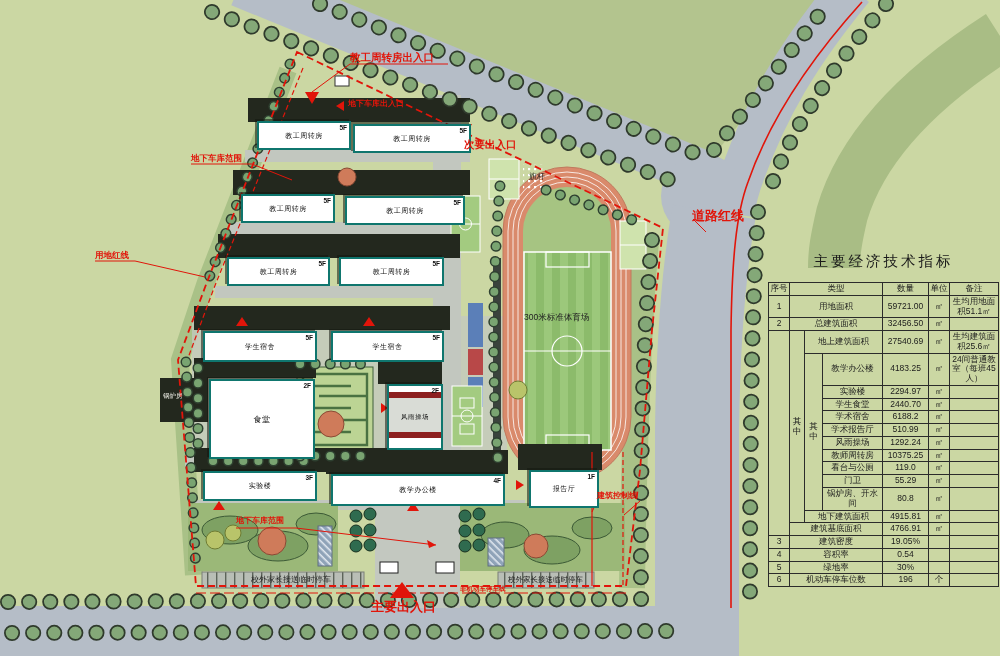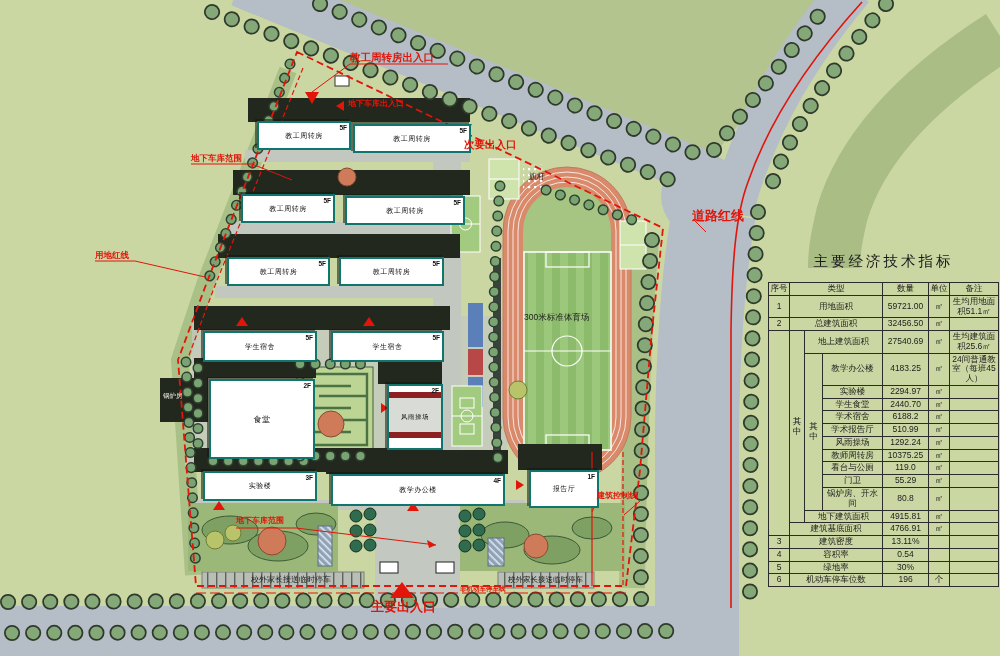--- a/index.html
+++ b/index.html
@@ -427,21 +427,21 @@
           </tr>
     <tr>
             <td colspan="3">建筑基底面积</td>
             <td class="qty">4766.91</td>
             <td>㎡</td>
             <td></td>
           </tr>
     <tr>
             <td>3</td>
             <td colspan="3">建筑密度</td>
-            <td class="qty">13.11%</td>
+            <td class="qty">19.05%</td>
             <td></td>
             <td></td>
           </tr>
     <tr>
             <td>4</td>
             <td colspan="3">容积率</td>
             <td class="qty">0.54</td>
             <td></td>
             <td></td>
           </tr>

